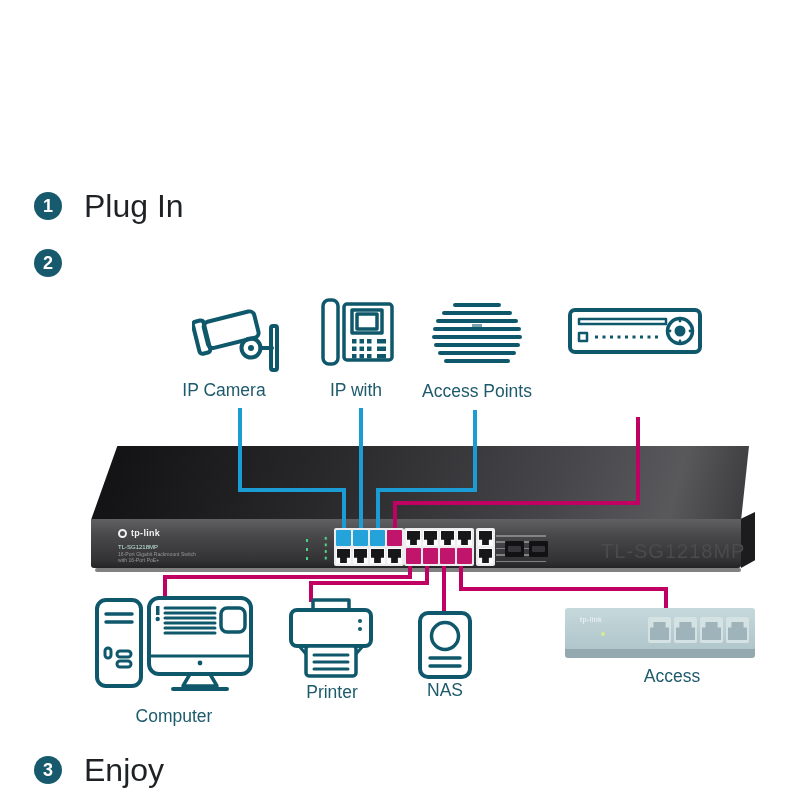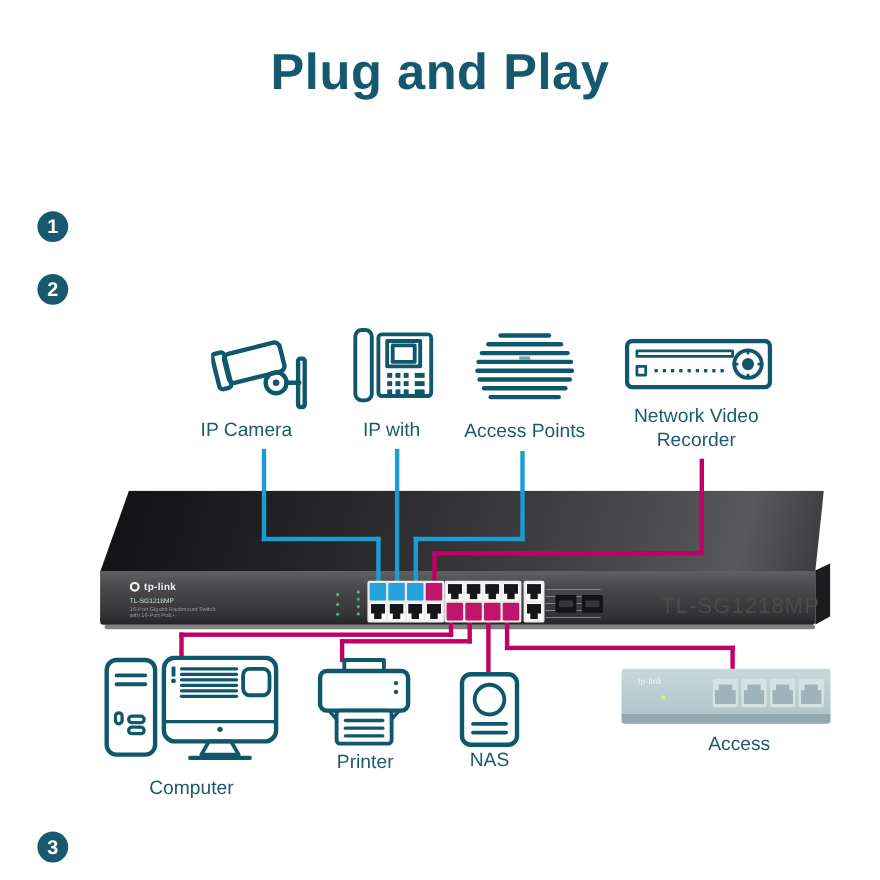--- a/index.html
+++ b/index.html
@@ -76,23 +76,23 @@
   #router-ports { left:648px; top:617px; display:flex; gap:3px; z-index:5; }
   .rport { width:23px; height:26px; background:#d5e2e4; border-radius:2px; position:relative; }
   .rport::after { content:""; position:absolute; left:2px; right:2px; top:5px; bottom:3px; background:#9fb4ba;
     clip-path:polygon(18% 0,82% 0,82% 30%,100% 30%,100% 100%,0 100%,0 30%,18% 30%); }
 </style>
 </head>
 <body>
 
 <div id="stage">
 
-  <div id="title" class="abs">Plug and Play</div>
 
   <div class="abs step-badge" style="left:34px; top:192px;">1</div>
+  <div class="abs step-label" style="left:84px; top:188px;">Plug In</div>
   <div class="abs step-badge" style="left:34px; top:249px;">2</div>
 
   <div class="dev-icon" style="left:192px; top:299px;">
     <svg width="100" height="78" viewBox="0 0 100 78" fill="none" stroke="#0f586b" stroke-width="4" stroke-linejoin="round" stroke-linecap="round">
       <g transform="rotate(-14 40 30)">
         <rect x="13" y="17" width="52" height="27" rx="5"></rect>
         <rect x="3" y="14" width="11" height="33" rx="3"></rect>
       </g>
       <circle cx="59" cy="49" r="9.5"></circle>
       <circle cx="59" cy="49" r="3" fill="#0f586b" stroke="none"></circle>
@@ -158,21 +158,20 @@
           <circle cx="112" cy="33" r="1.4"></circle>
           <circle cx="102" cy="23" r="1.4"></circle>
           <circle cx="122" cy="23" r="1.4"></circle>
       </g>
     </svg>
   </div>
 
   <div class="abs dev-label" style="left:164px; top:380px; width:120px;">IP Camera</div>
   <div class="abs dev-label" style="left:296px; top:380px; width:120px;">IP with</div>
   <div class="abs dev-label" style="left:412px; top:381px; width:130px;">Access Points</div>
-  <div class="abs dev-label" style="left:568px; top:368px; width:130px;">Network Video Recorder</div>
 
   <div class="cable c-blue" style="left:238px; top:408px; width:4px; height:84px;"></div>
   <div class="cable c-blue" style="left:238px; top:488px; width:108px; height:4px;"></div>
   <div class="cable c-blue" style="left:342px; top:488px; width:4px; height:48px;"></div>
 
   <div class="cable c-blue" style="left:359px; top:408px; width:4px; height:128px;"></div>
 
   <div class="cable c-blue" style="left:473px; top:410px; width:4px; height:82px;"></div>
   <div class="cable c-blue" style="left:376px; top:488px; width:101px; height:4px;"></div>
   <div class="cable c-blue" style="left:376px; top:488px; width:4px; height:48px;"></div>
@@ -338,14 +337,15 @@
     <div class="rport"></div>
     <div class="rport"></div>
   </div>
 
   <div class="abs dev-label" style="left:114px; top:682px; width:120px;margin-top:24px;">Computer</div>
   <div class="abs dev-label" style="left:272px; top:682px; width:120px;">Printer</div>
   <div class="abs dev-label" style="left:385px; top:680px; width:120px;">NAS</div>
   <div class="abs dev-label" style="left:612px; top:666px; width:120px;">Access</div>
 
   <div class="abs step-badge" style="left:34px; top:756px;">3</div>
+  <div class="abs step-label" style="left:84px; top:752px;">Enjoy</div>
 
 </div>
 
 </body></html>

